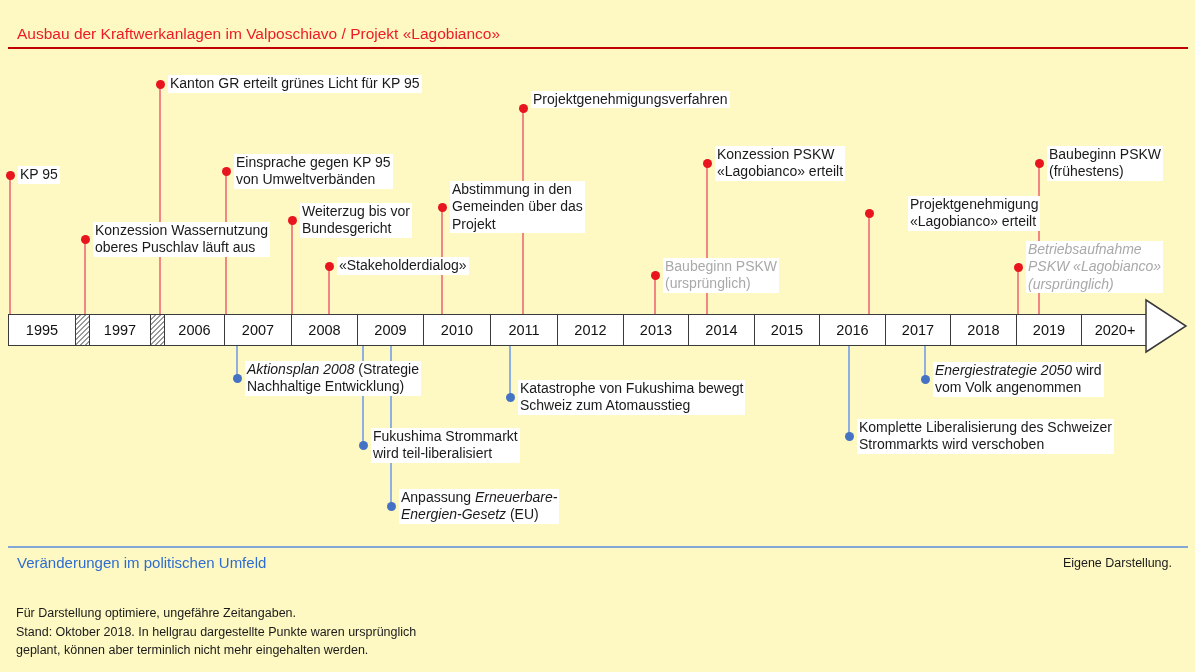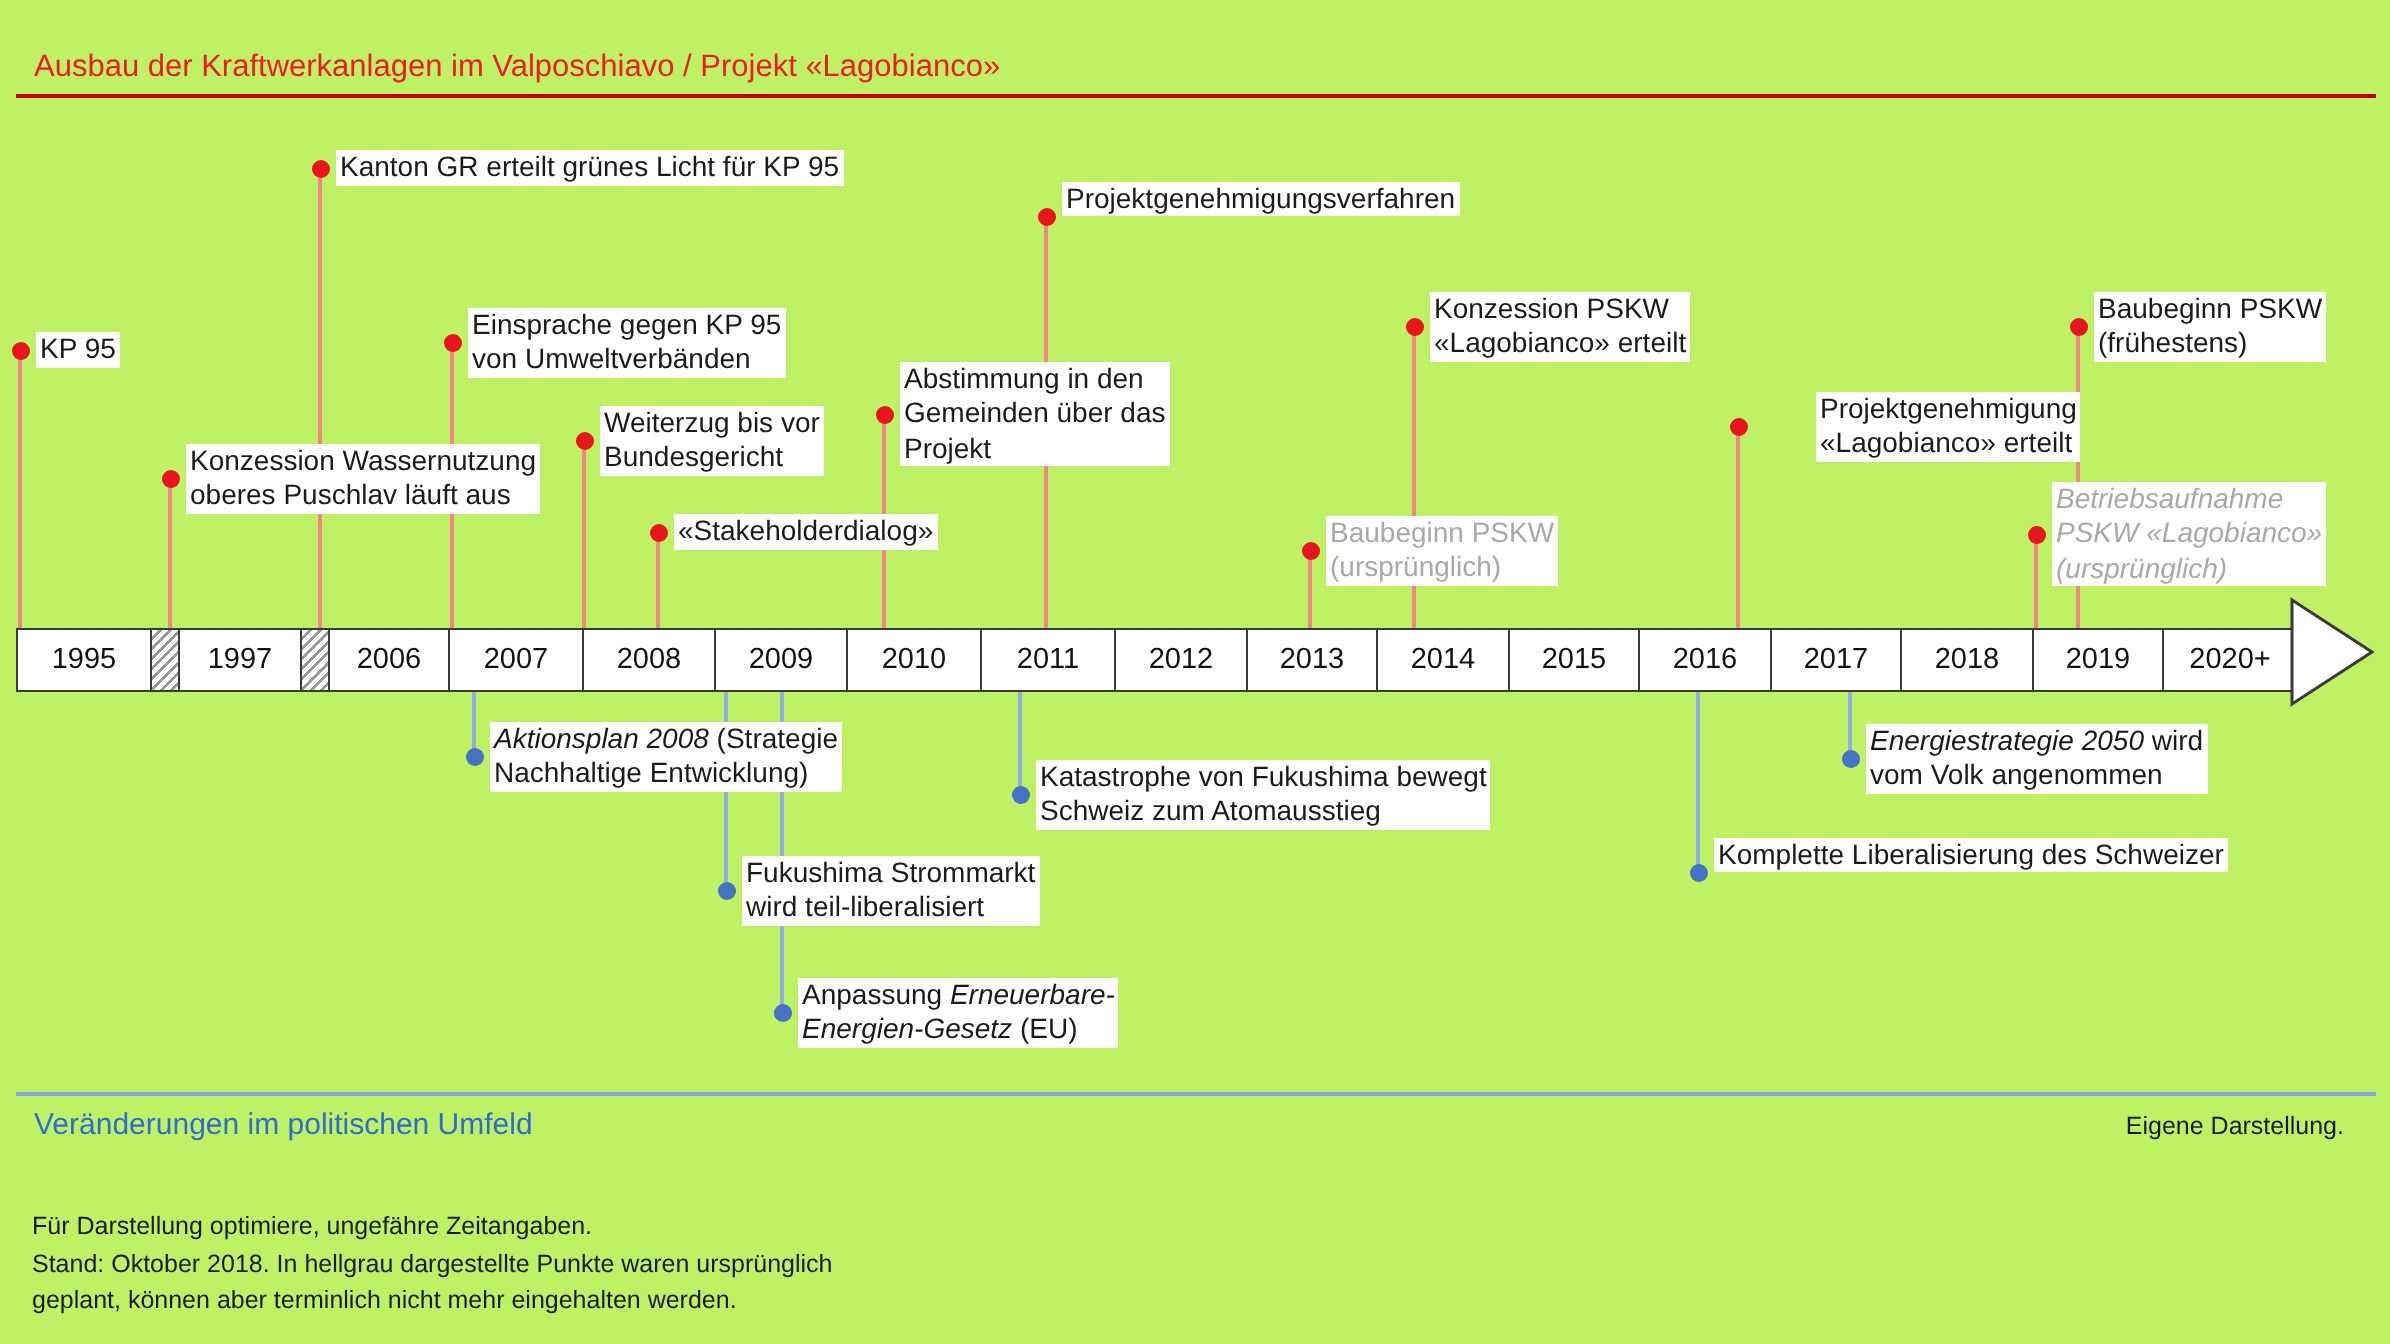--- a/index.html
+++ b/index.html
@@ -1,16 +1,16 @@
 <!DOCTYPE html>
 <html><head>
 <meta charset="utf-8">
 <style>
   html,body{margin:0;padding:0;background:#fff;}
-  #canvas{position:relative;width:1195px;height:672px;background:#bef264;overflow:hidden;
+  #canvas{position:relative;width:1195px;height:672px;background:#fef9c3;overflow:hidden;
           font-family:"Liberation Sans",sans-serif;color:#1a1a1a;}
   .title{position:absolute;left:17px;top:25px;font-size:15.5px;color:#ed1c24;}
   .rule-red{position:absolute;left:8px;top:47px;width:1180px;height:0;border-top:2px solid #c00000;}
   
   .band{position:absolute;left:8px;top:314px;width:1139px;height:32px;display:flex;
         border:1px solid #3a3a3a;box-sizing:border-box;background:#fff;z-index:5;}
   .cell{flex:0 0 auto;display:flex;align-items:center;justify-content:center;
         font-size:14.5px;color:#111;border-right:1px solid #3a3a3a;box-sizing:border-box;}
   .cell:last-child{border-right:none;}
   .cell.brk{background:repeating-linear-gradient(135deg,#ffffff 0 2.2px,#9a9a9a 2.2px 3.6px);}
@@ -137,20 +137,21 @@
       <div class="dot below" style="left: 386.5px; top: 501.5px;"></div>
       <div class="stem below" style="left: 509px; top: 337px; height: 60px;"></div>
       <div class="elabel" style="left: 518px; top: 379.5px;">
         <div>Katastrophe von Fukushima bewegt</div>
         <div>Schweiz zum Atomausstieg</div>
       </div>
       <div class="dot below" style="left: 505.5px; top: 392.5px;"></div>
       <div class="stem below" style="left: 848px; top: 337px; height: 99px;"></div>
       <div class="elabel" style="left: 857px; top: 418.5px;">
         <div>Komplette Liberalisierung des Schweizer</div>
+        <div>Strommarkts wird verschoben</div>
       </div>
       <div class="dot below" style="left: 844.5px; top: 431.5px;"></div>
       <div class="stem below" style="left: 924px; top: 337px; height: 42px;"></div>
       <div class="elabel" style="left: 933px; top: 361.5px;">
         <div><span class="it">Energiestrategie 2050</span> wird</div>
         <div>vom Volk angenommen</div>
       </div>
       <div class="dot below" style="left: 920.5px; top: 374.5px;"></div>
     </div>
 

